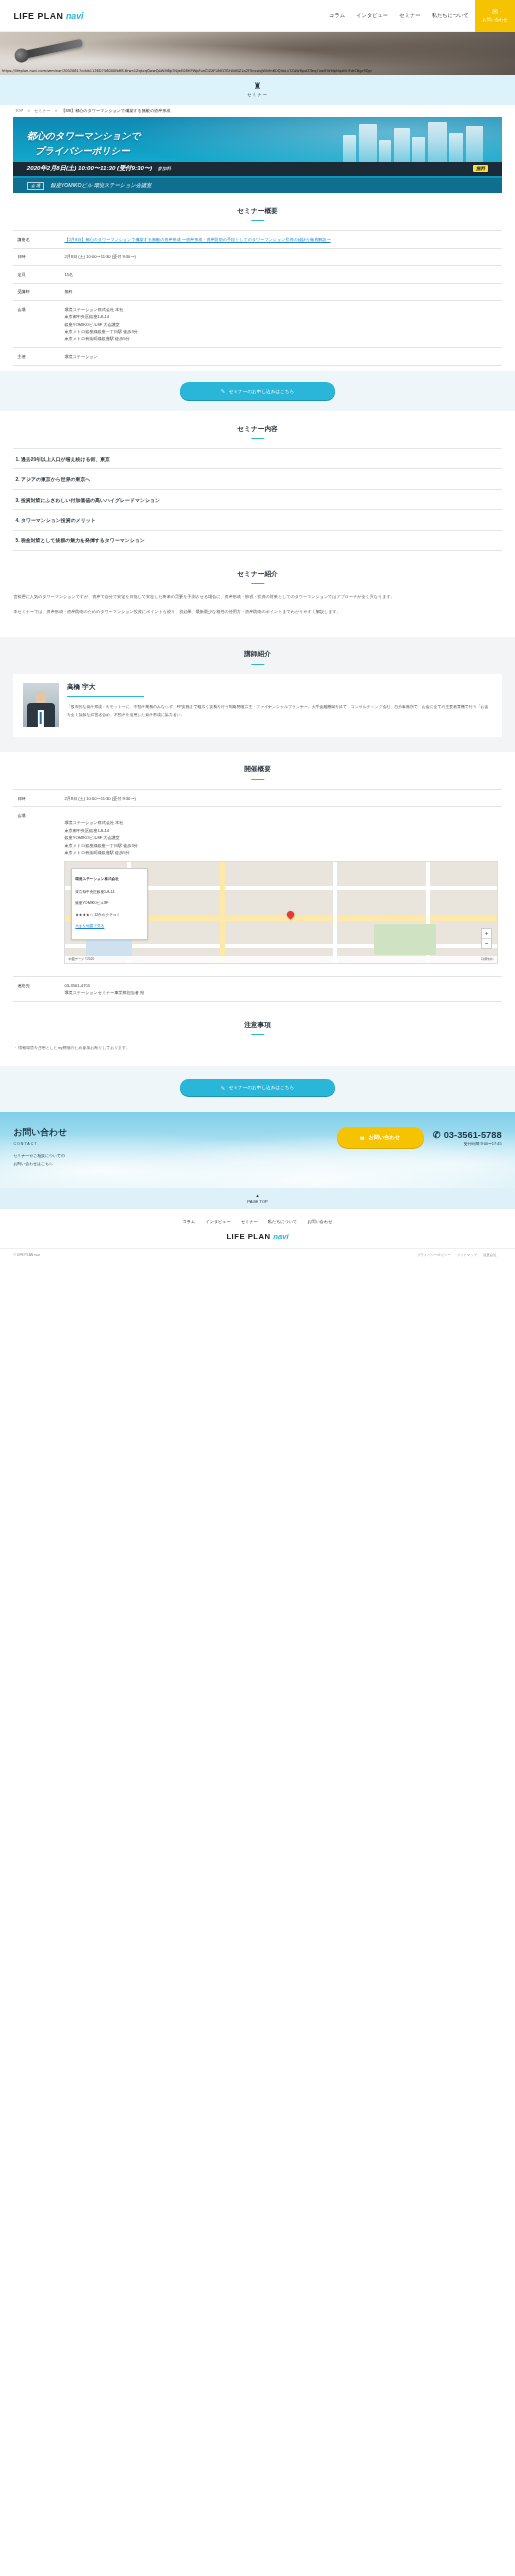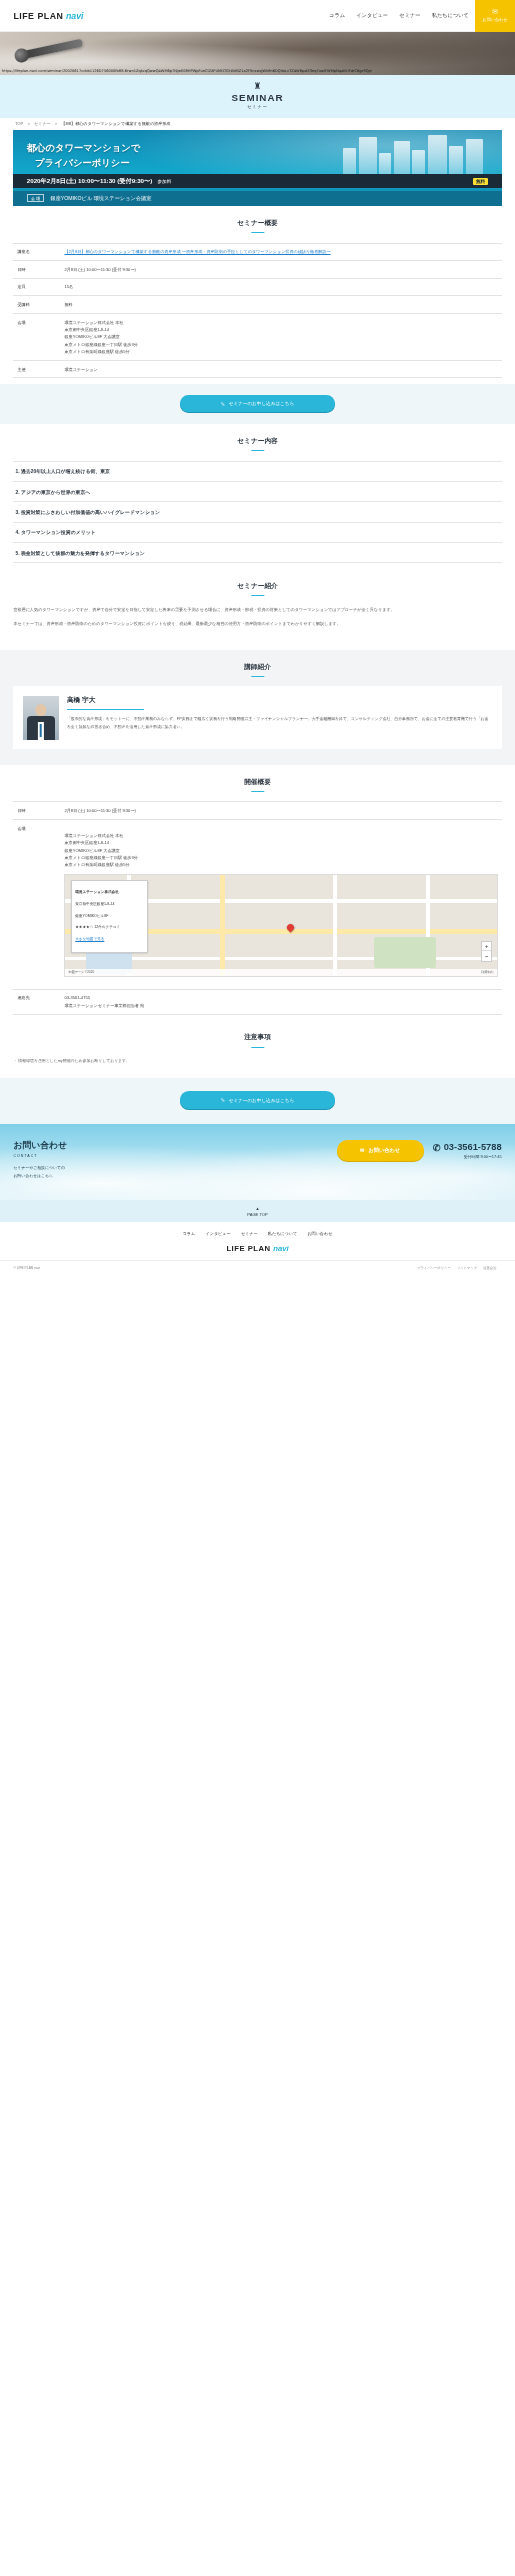--- a/index.html
+++ b/index.html
@@ -144,20 +144,21 @@
   .breadcrumb .crumb-cur { color: #333; }
 
   
   .kv-wrap { padding: 0 13.4px; }
   .kv {
     position: relative;
     height: 76px;
     border-radius: 1px;
     overflow: hidden;
     background: linear-gradient(180deg, #0c7fa6 0%, #0aa2c4 55%, #0f86ad 100%);
+    font-style: italic;
   }
   .kv-sky {
     position: absolute; inset: 0;
     background:
       radial-gradient(ellipse at 78% 20%, rgba(255,255,255,.35), transparent 50%),
       linear-gradient(180deg,#0f88b2 0%, #12a9cd 60%, #0d7fa4 100%);
   }
   .kv-towers {
     position: absolute;
     right: 7.2px; top: 4.1px;
@@ -576,21 +577,20 @@
 </header>
 
 <div class="hero">
   <div class="hero-photo"></div>
   <div class="hero-mic"></div>
   <div class="hero-url">https://lifeplan-navi.com/seminar/20020617ccbb1126D756000fb88-6rwn1ZqkzqQwwQ4WM6p7NjwE08HPWpFunCiZXFUMDTGHAVBZ1a2FSnxwzJWk8n6DQVoLvTZ4W6psfZ3eq7owlFWMpNqaKkiFdrC6gz9Qp/</div>
 </div>
 
 <div class="title-band">
   <div class="icon">♜</div>
-  <div class="en">SEMINAR</div>
   <div class="ja">セミナー</div>
 </div>
 
 <div class="breadcrumb">
   <span>TOP</span>
   <span>&gt;</span>
   <span>セミナー</span>
   <span>&gt;</span>
   <span class="crumb-cur">【8/8】都心のタワーマンションで構築する無敵の資産形成</span>
 </div>

